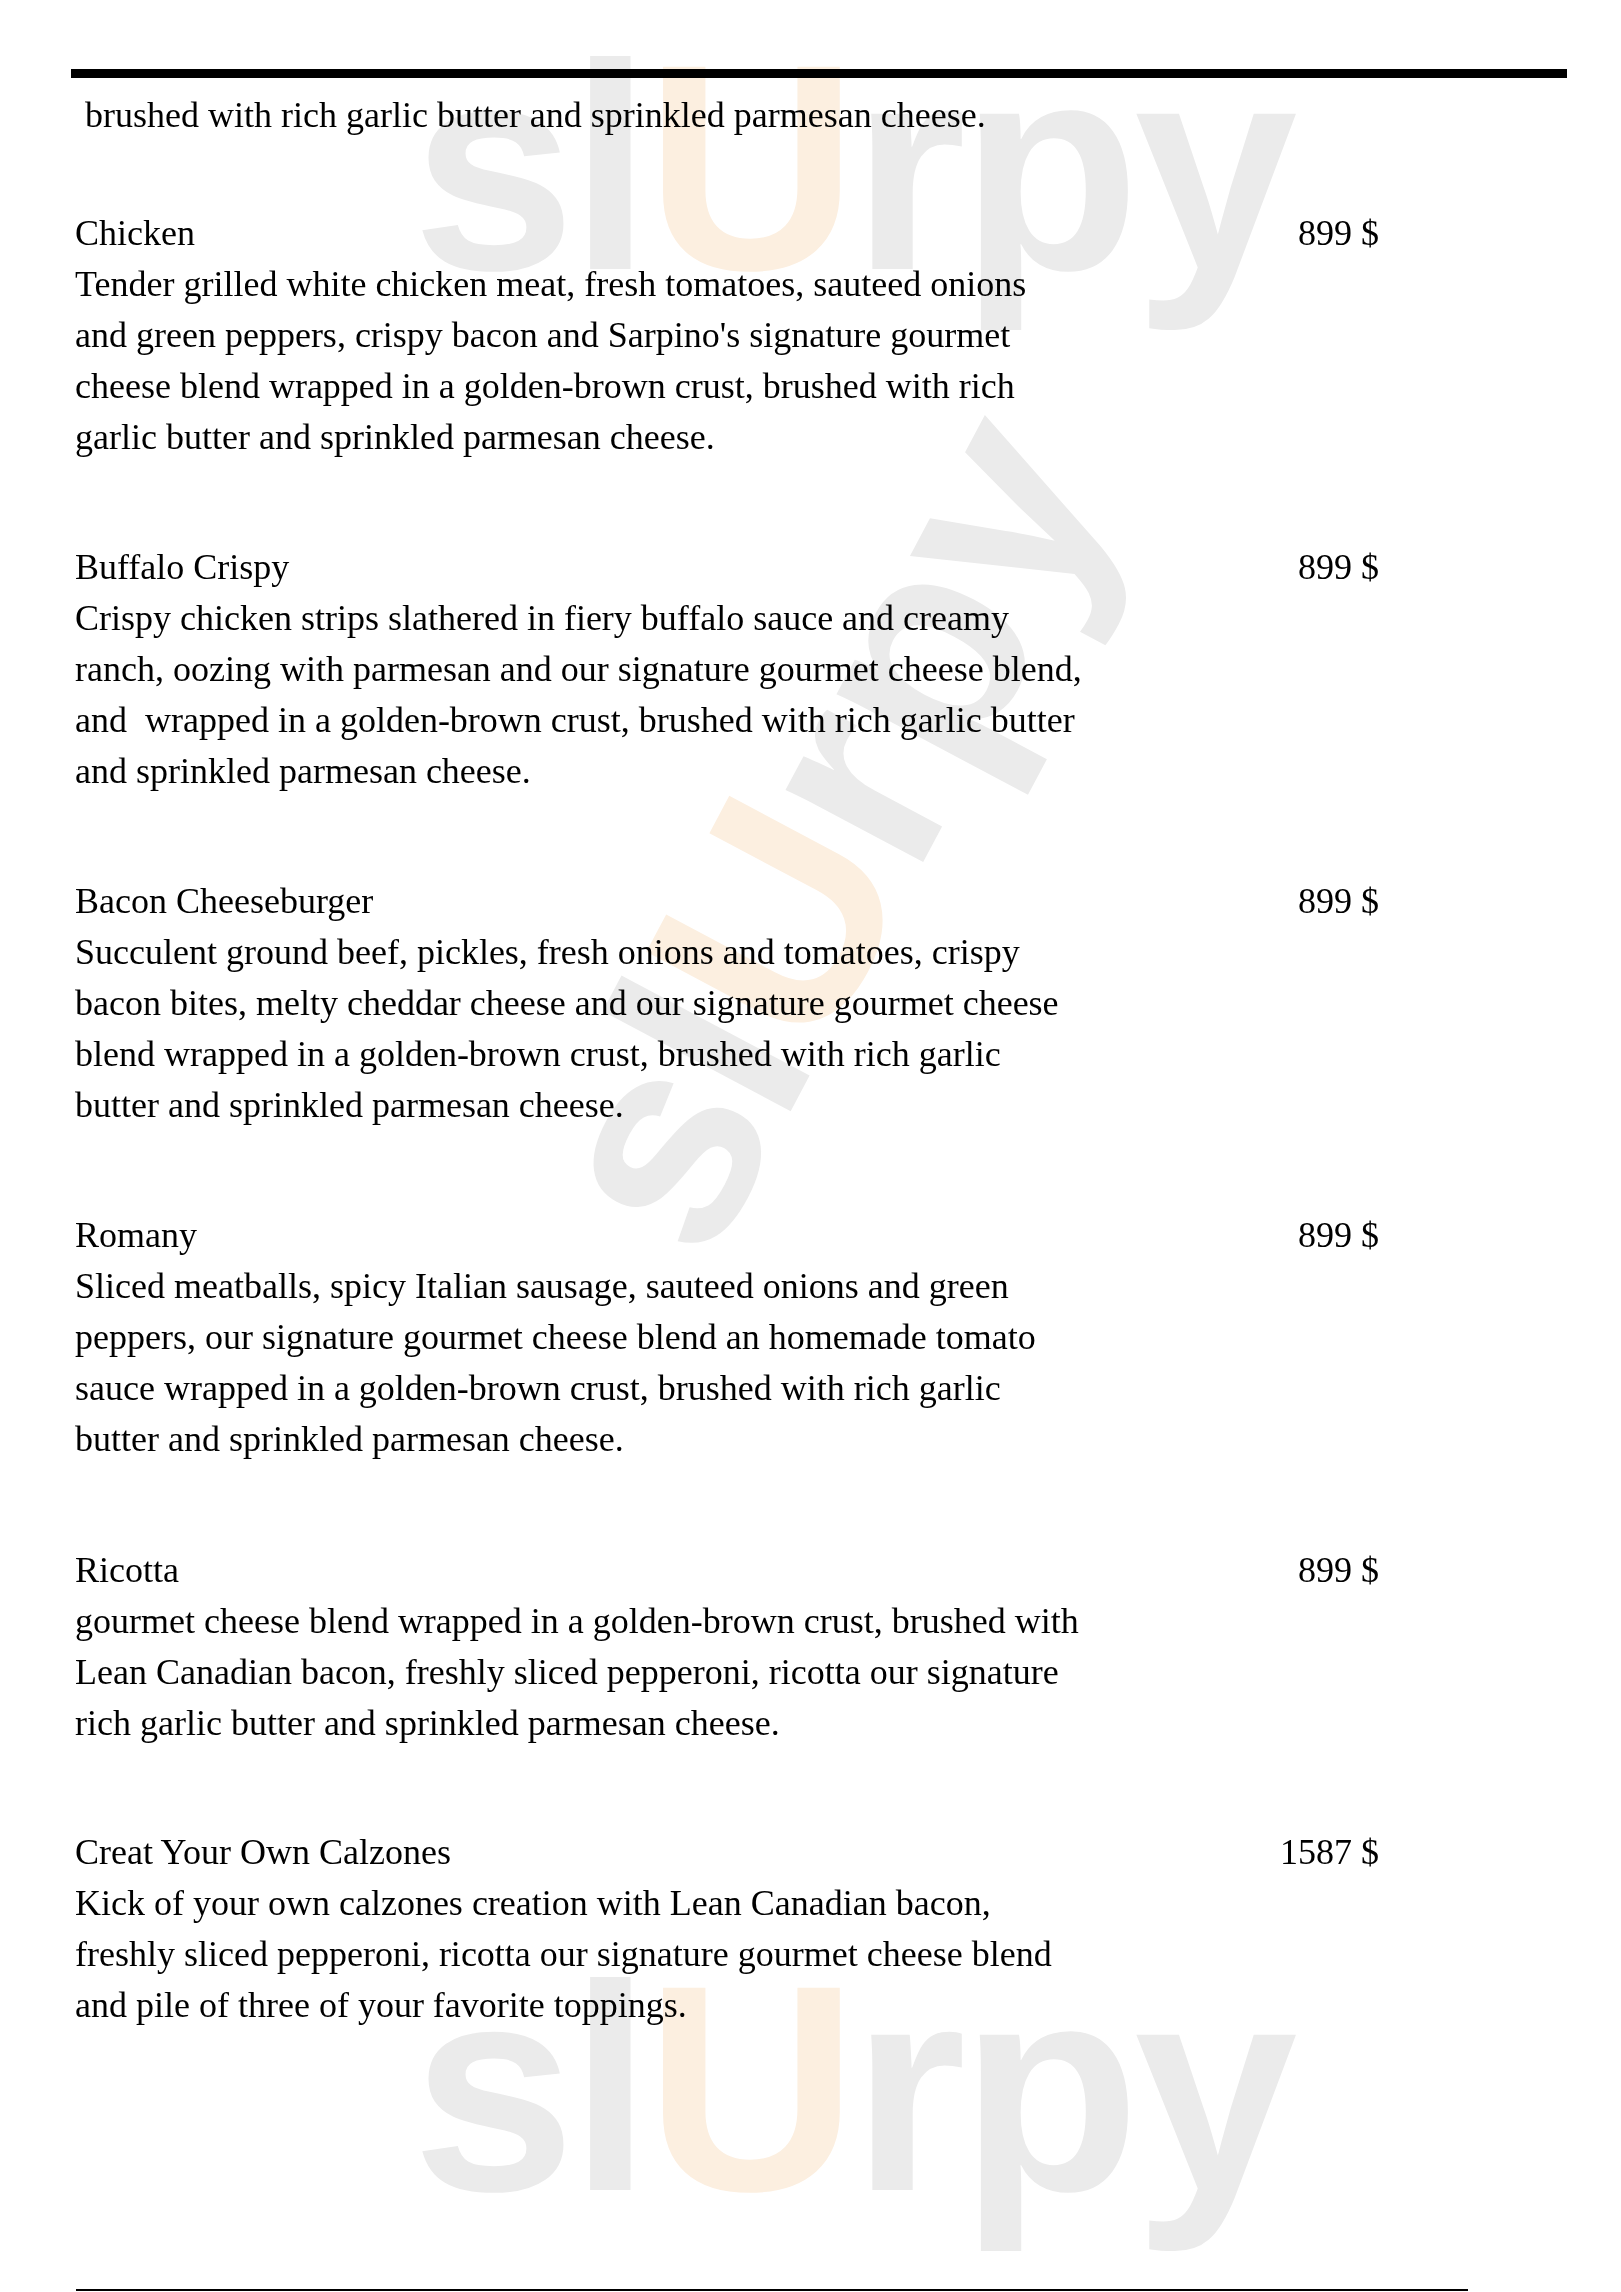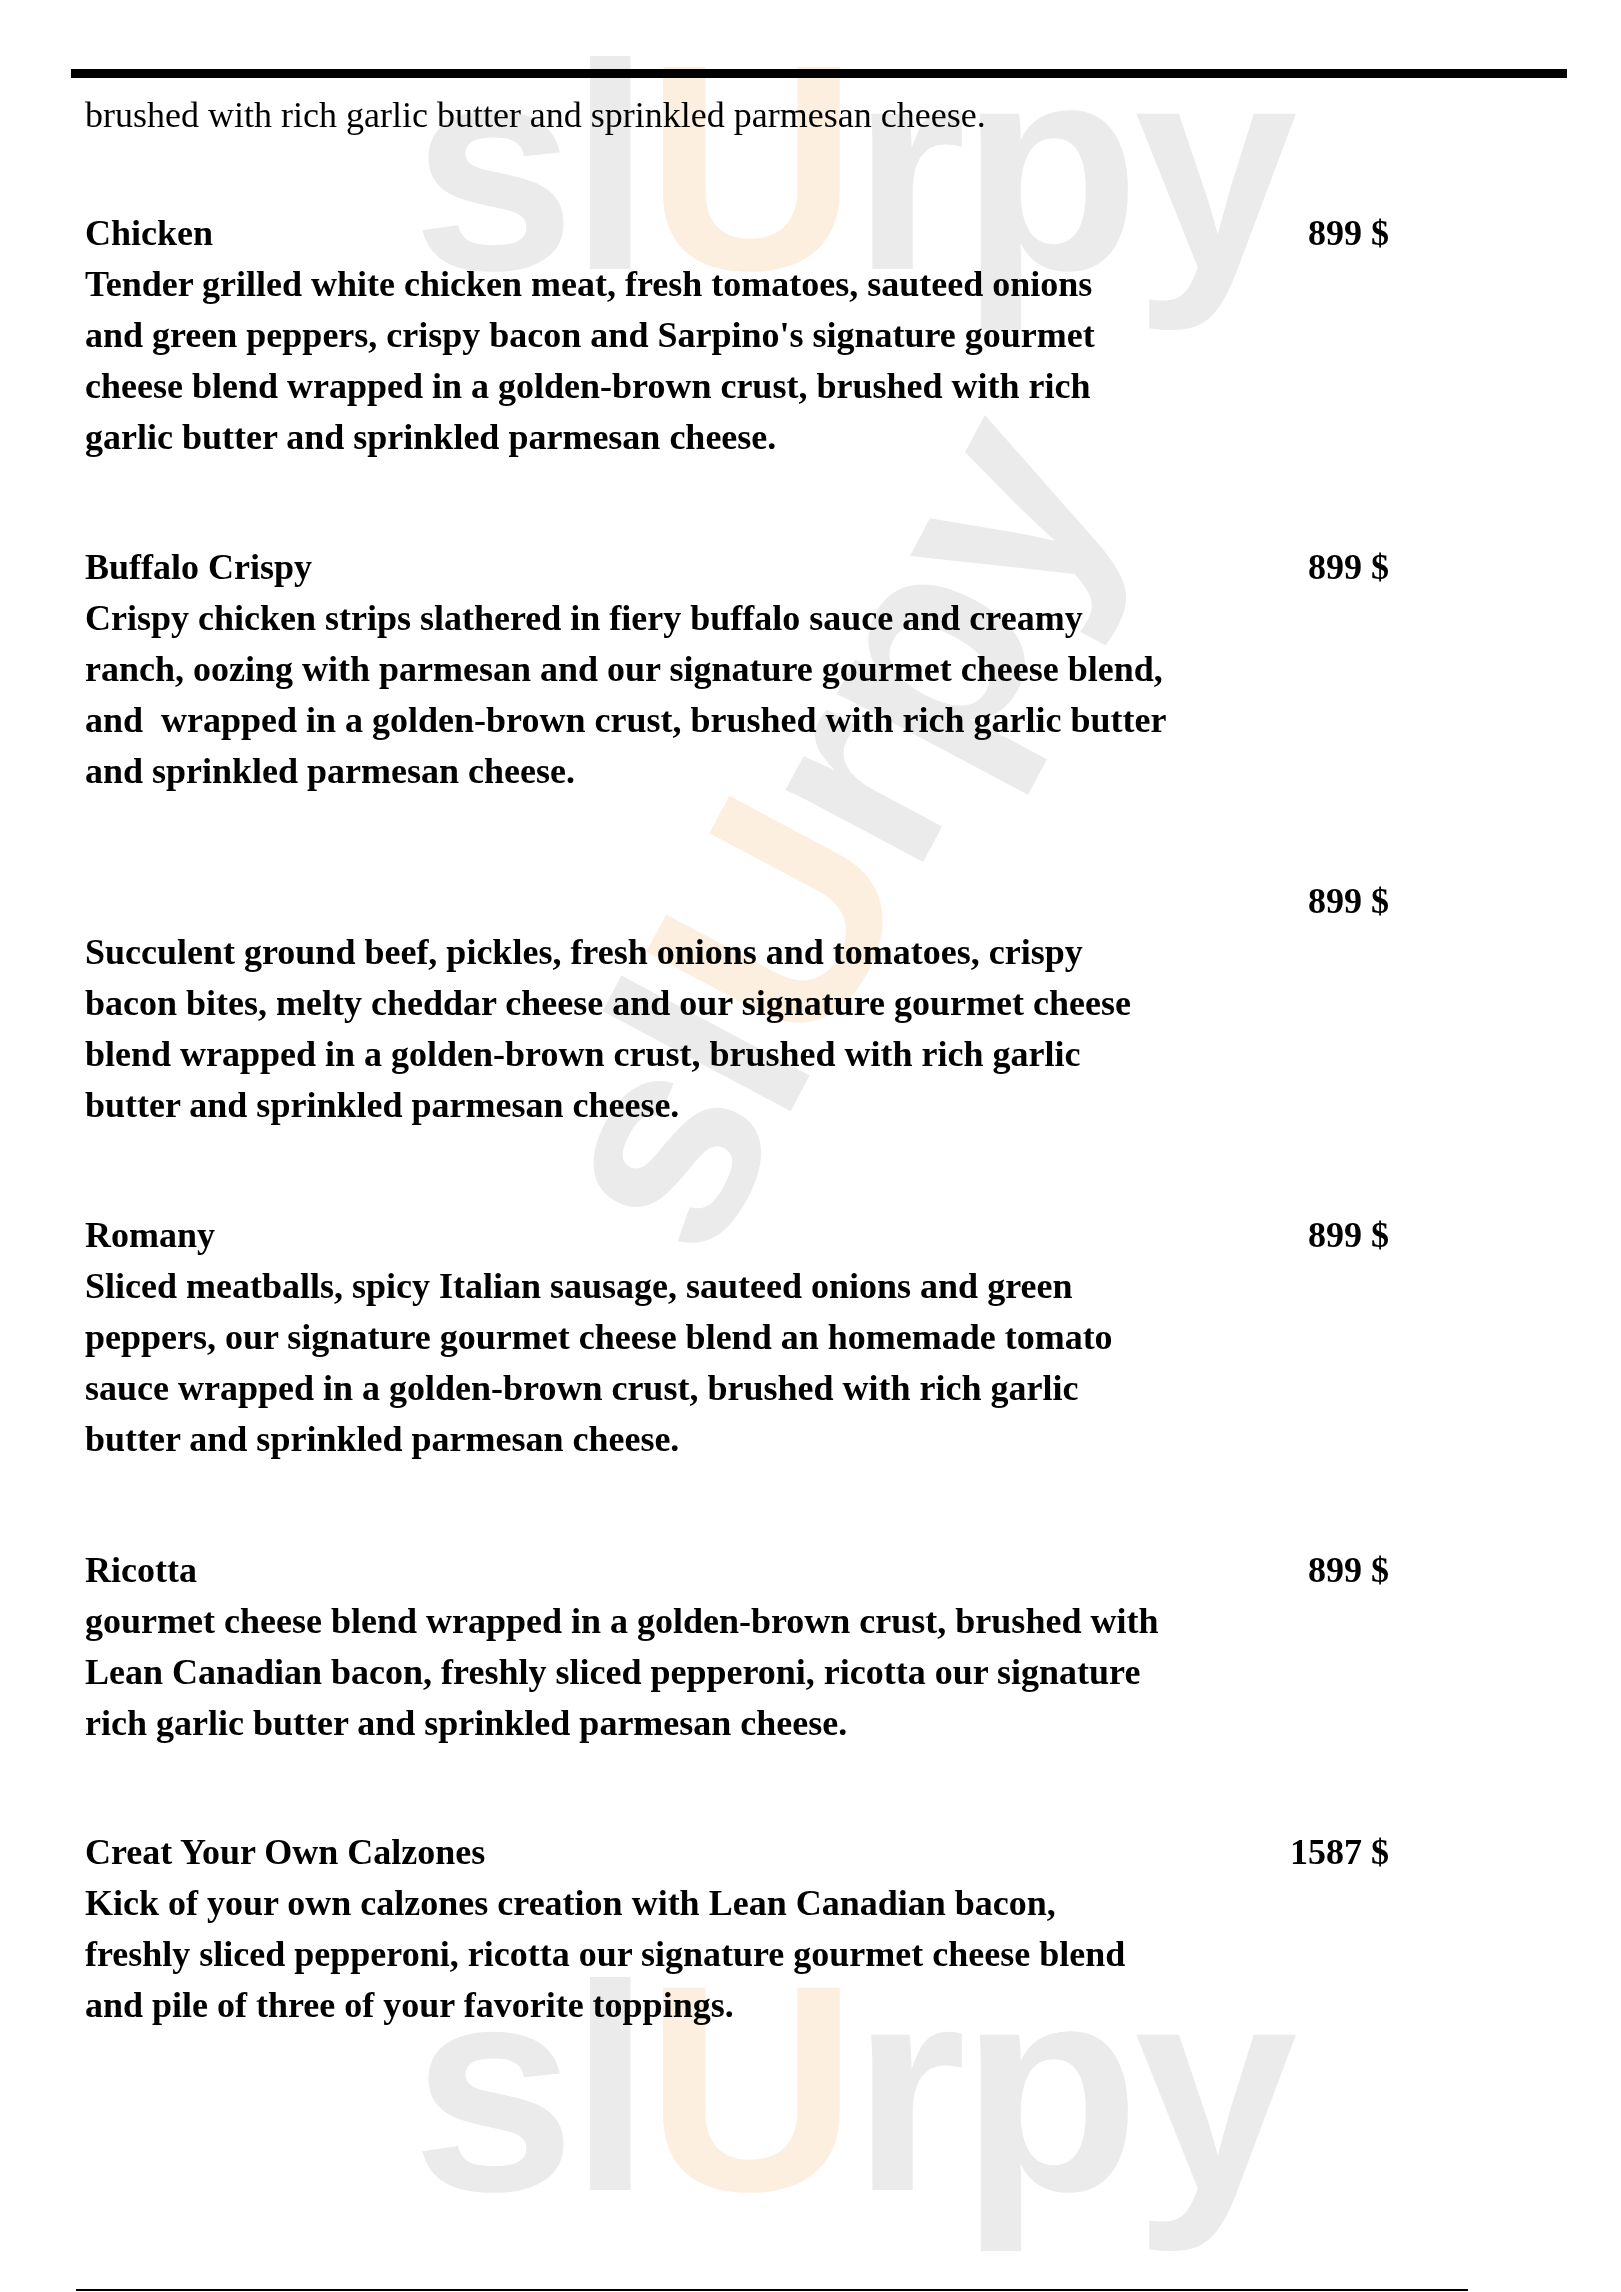--- a/index.html
+++ b/index.html
@@ -8,21 +8,21 @@
   .wm { position: absolute; font-family: "Liberation Sans", "DejaVu Sans", sans-serif;
         font-weight: bold; color: #ebebeb; letter-spacing: -5.9px; user-select: none; z-index: 0; }
   .wm .u { color: #fcefe0; }
   .wm1 { left: 412px; top: 19.6px; font-size: 294px; line-height: 294px; }
   .wm2 { left: 461px; top: 814px; font-size: 294px; line-height: 294px; transform: rotate(-62deg); transform-origin: 294px 147px; }
   .wm3 { left: 412px; top: 1941px; font-size: 294px; line-height: 294px; }
   .rule-top { position: absolute; left: 71px; top: 69px; width: 1496px; height: 8.8px; background: #000; z-index: 2; }
   .rule-bottom { position: absolute; left: 76px; top: 2289px; width: 1392px; height: 2px; background: #000; z-index: 2; }
   .page { position: absolute; left: 0; top: 0; width: 1621px; z-index: 1; }
   .line { position: absolute; left: 85px; font-size: 36px; line-height: 51px; white-space: pre; margin-top: 10px; }
-  .item { position: absolute; left: 85px; width: 1304px; font-weight: bold; }
+  .item { position: absolute; left: 75px; width: 1304px; }
   .item-head { position: relative; height: 51px; font-size: 36px; line-height: 51px; }
   .item-name { position: absolute; left: 0; top: 0; white-space: pre; }
   .item-price { position: absolute; right: 0; top: 0; white-space: pre; }
   .item-desc { font-size: 36px; line-height: 51px; }
   .item-desc div { white-space: pre; }
 </style>
 </head>
 <body>
 
 <div class="wm wm1">
@@ -62,20 +62,21 @@
     <div class="item-desc">
       <div>Crispy chicken strips slathered in fiery buffalo sauce and creamy</div>
       <div>ranch, oozing with parmesan and our signature gourmet cheese blend,</div>
       <div>and  wrapped in a golden-brown crust, brushed with rich garlic butter</div>
       <div>and sprinkled parmesan cheese.</div>
     </div>
   </div>
 
   <div class="item" style="top:876px">
     <div class="item-head">
+      <span class="item-name">Bacon Cheeseburger</span>
       <span class="item-price">899 $</span>
     </div>
     <div class="item-desc">
       <div>Succulent ground beef, pickles, fresh onions and tomatoes, crispy</div>
       <div>bacon bites, melty cheddar cheese and our signature gourmet cheese</div>
       <div>blend wrapped in a golden-brown crust, brushed with rich garlic</div>
       <div>butter and sprinkled parmesan cheese.</div>
     </div>
   </div>
 

